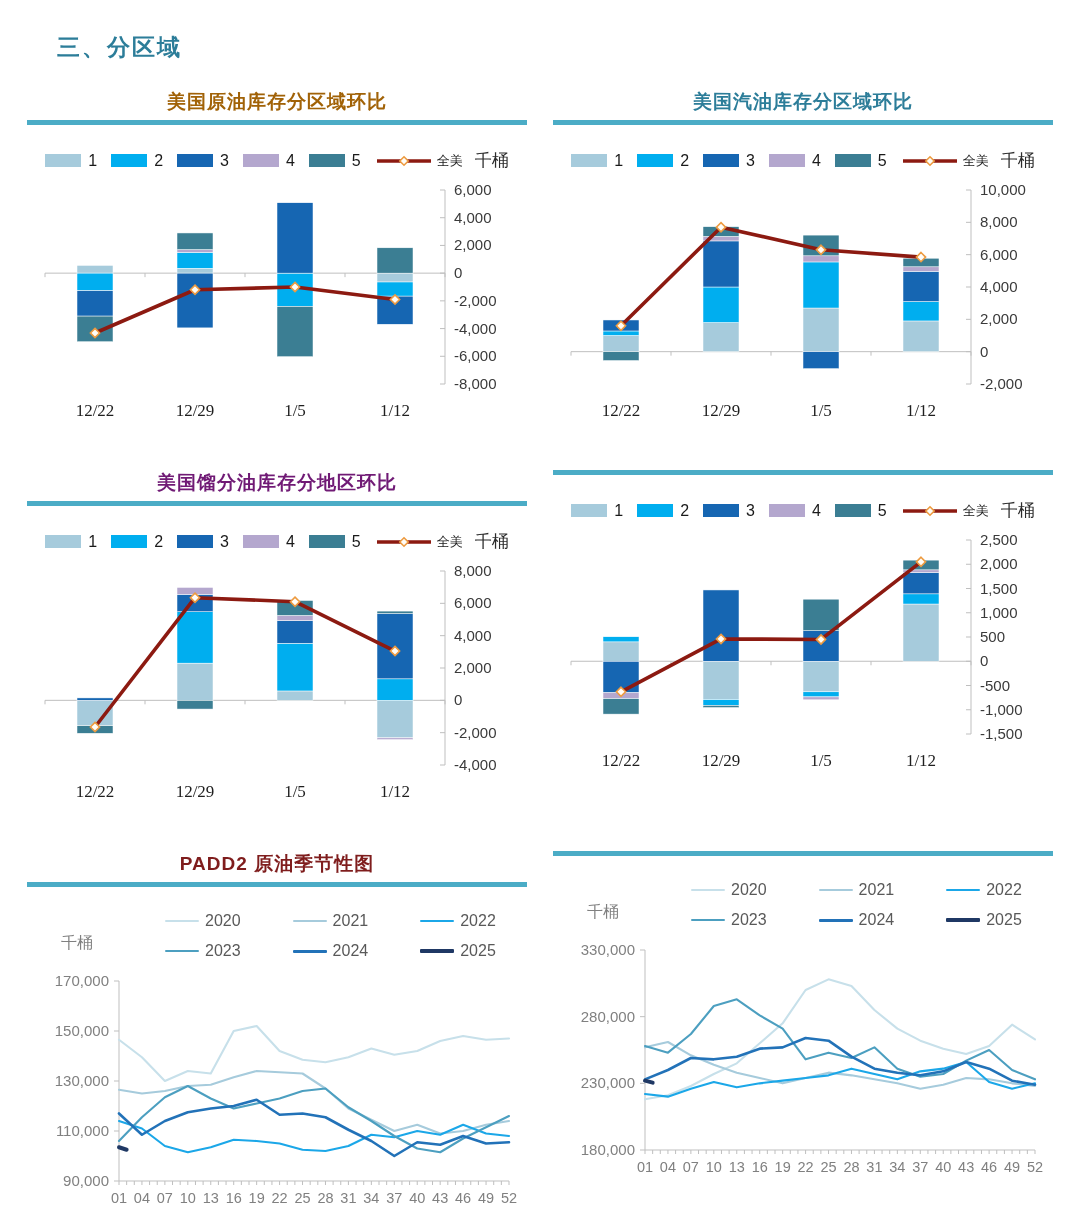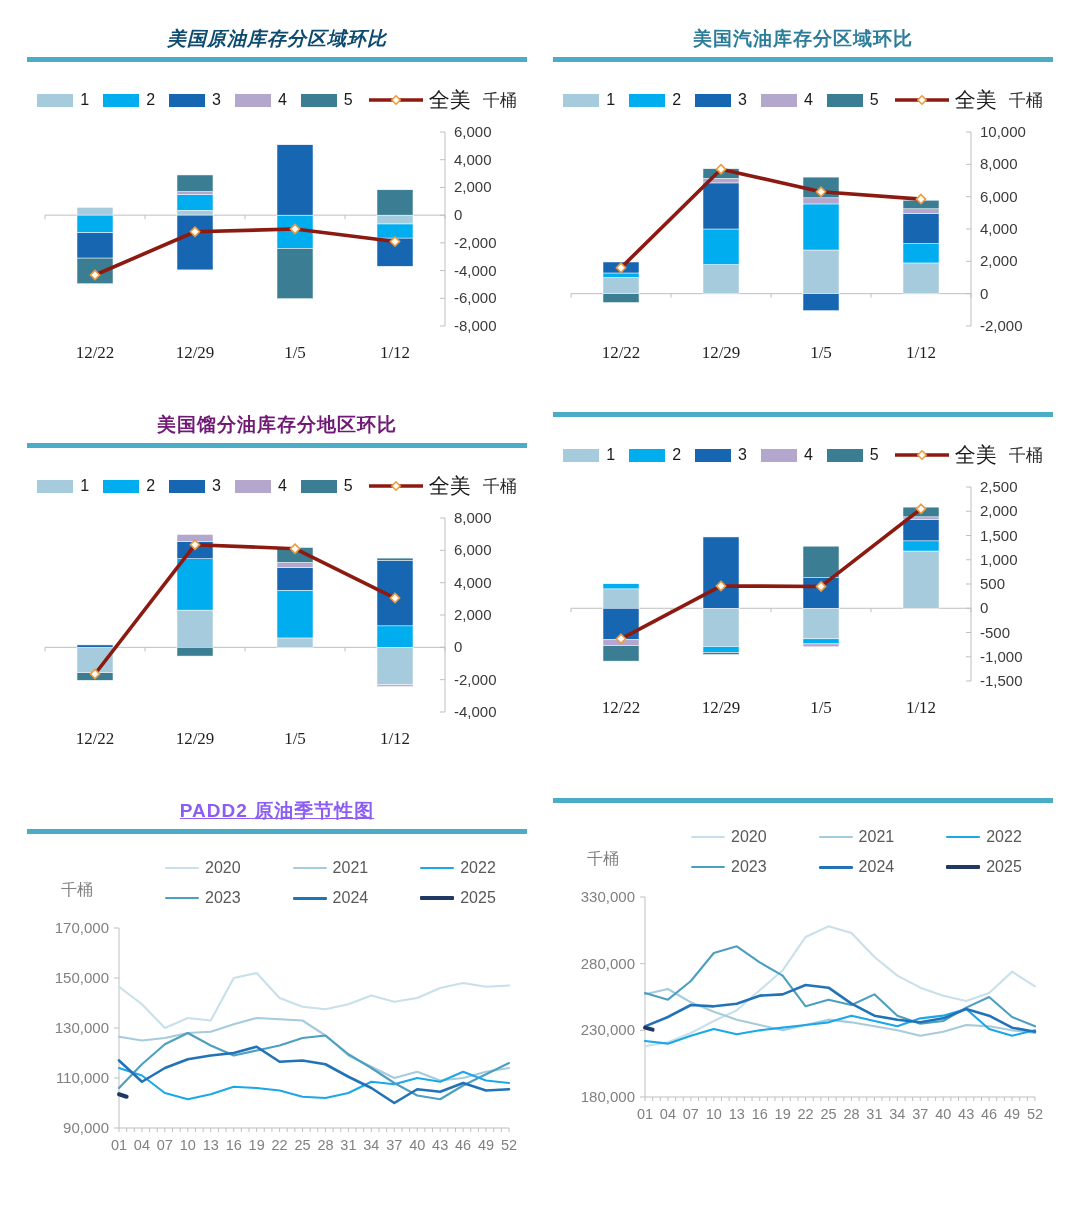--- a/index.html
+++ b/index.html
@@ -27,21 +27,21 @@
   .divider{height:5px;width:100%;}
   
   .legend{
     margin-top:24px;margin-bottom:2px;
     display:flex;justify-content:center;align-items:center;
     font-size:16px;color:#1a1a1a;white-space:nowrap;
   }
   .legend .sw{display:inline-block;width:36px;height:13px;margin:0 7px 0 14px;}
   .legend .sw:first-child{margin-left:0;}
   .legend .line-sample{margin:0 6px 0 16px;display:inline-block;line-height:0;}
-  .legend .total-label{font-size:21px;}
+  .legend .total-label{font-size:13px;}
   .legend .unit{margin-left:12px;font-size:17px;color:#2b2b2b;}
   svg{display:block;}
   .combo-svg{margin:0 auto;}
   
   .season-head{
     margin-top:16px;height:66px;
     display:flex;align-items:center;
   }
   .season-head .unit{
     width:100px;text-align:center;color:#808080;font-size:16px;
@@ -55,25 +55,26 @@
   .legend-years .ln{display:inline-block;width:34px;margin-right:6px;border-radius:1px;}
   
   text{font-family:"Liberation Sans", sans-serif;}
   text.serifcat{font-family:"Liberation Serif", serif;}
 </style>
 </head>
 <body>
 
 <div class="page">
 
+  <div class="section-title" style="color: rgb(44, 125, 153);">三、分区域</div>
 
   <div class="grid">
 
     <section class="chart">
-      <h2 style="color: #0c4a6e; font-style: italic;">美国原油库存分区域环比</h2>
+      <h2 style="color: #a16207;">美国原油库存分区域环比</h2>
       <div class="divider" style="background: rgb(75, 172, 198);"></div>
       <div class="legend">
           <span class="sw" style="background: rgb(166, 203, 220);"></span>
           <span>1</span>
           <span class="sw" style="background: rgb(0, 174, 239);"></span>
           <span>2</span>
           <span class="sw" style="background: rgb(22, 102, 178);"></span>
           <span>3</span>
           <span class="sw" style="background: rgb(180, 167, 206);"></span>
           <span>4</span>
@@ -404,21 +405,21 @@
           <g>
             <text x="68" y="242" font-size="17" fill="#1f1f1f" text-anchor="middle" class="serifcat">12/22</text>
             <text x="168" y="242" font-size="17" fill="#1f1f1f" text-anchor="middle" class="serifcat">12/29</text>
             <text x="268" y="242" font-size="17" fill="#1f1f1f" text-anchor="middle" class="serifcat">1/5</text>
             <text x="368" y="242" font-size="17" fill="#1f1f1f" text-anchor="middle" class="serifcat">1/12</text>
           </g>
         </svg>
     </section>
 
     <section class="chart">
-      <h2 style="color: #8b5cf6; text-decoration: underline;">PADD2 原油季节性图</h2>
+      <h2 style="color: #7f1d1d;">PADD2 原油季节性图</h2>
       <div class="divider" style="background: rgb(75, 172, 198);"></div>
       <div class="season-head">
         <span class="unit">千桶</span>
         <div class="legend-years">
             <span class="item">
               <span class="ln" style="background: rgb(199, 224, 234); height: 2.5px;"></span>
               <span>2020</span>
             </span>
             <span class="item">
               <span class="ln" style="background: rgb(166, 203, 220); height: 2.5px;"></span>

